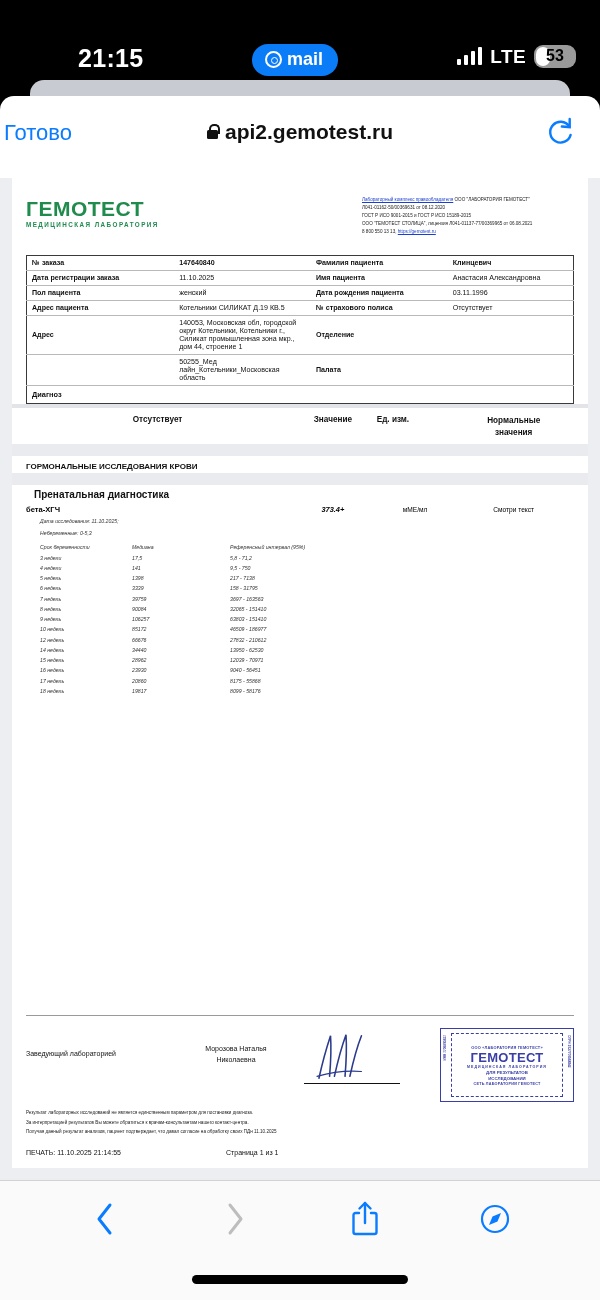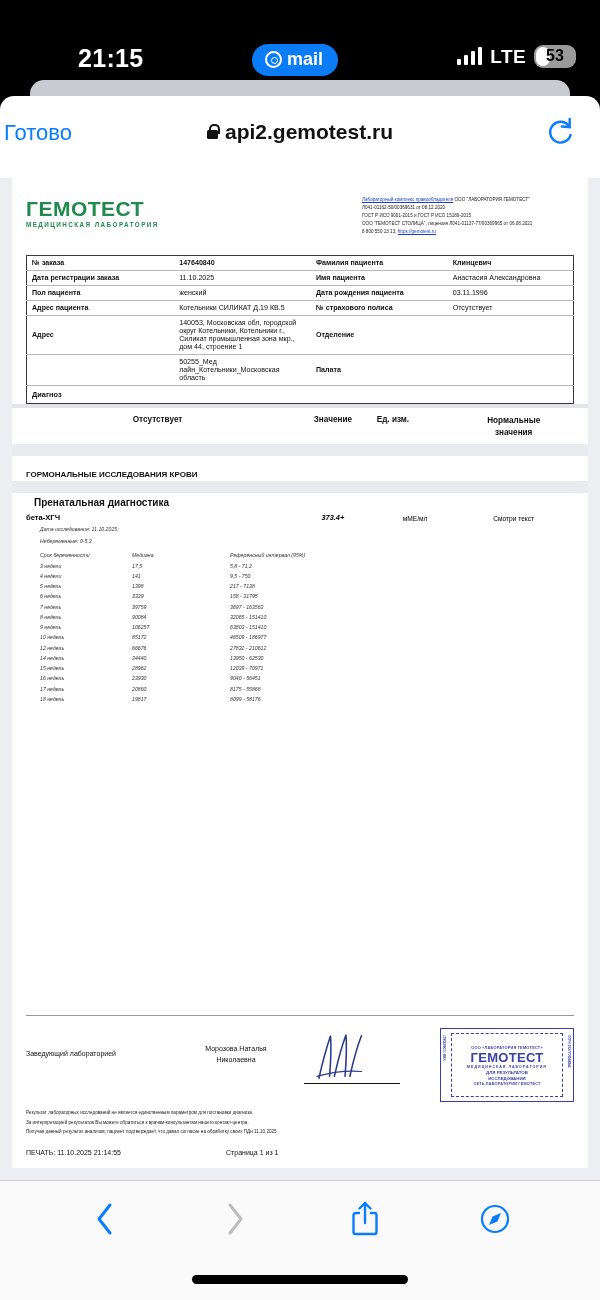--- a/index.html
+++ b/index.html
@@ -147,27 +147,27 @@
   .res-head {
     display: flex; padding: 7px 14px 6px; font-size: 8.2px;
     font-weight: 700; color: #111;
   }
   .rh-1 { width: 48%; text-align: center; }
   .rh-2 { width: 16%; text-align: center; }
   .rh-3 { width: 14%; text-align: left; }
   .rh-4 { width: 22%; text-align: center; line-height: 1.35; }
   .band { height: 12px; background: #e9ebef; margin: 0; }
   .grp {
-    padding: 14px 14px 2px; font-size: 8px; font-weight: 700; color: #111;
+    padding: 6px 14px 2px; font-size: 8px; font-weight: 700; color: #111;
   }
   .sub {
     padding: 4px 22px 3px; font-size: 10px; font-weight: 700; color: #111;
   }
   .res-row {
-    display: flex; padding: 2px 14px 0; align-items: flex-end;
+    display: flex; padding: 2px 14px 0; align-items: center;
   }
   .rr-1 { width: 48%; font-size: 7.6px; font-weight: 700; }
   .rr-2 { width: 16%; text-align: center; font-size: 7.4px; font-weight: 700; font-style: italic; }
   .rr-3 { width: 14%; text-align: center; font-size: 6.6px; }
   .rr-4 { width: 22%; text-align: center; font-size: 6.6px; }
 
   .note {
     padding: 3px 14px 0 28px; font-size: 5.2px; font-style: italic;
     color: #333; line-height: 1.9;
   }

